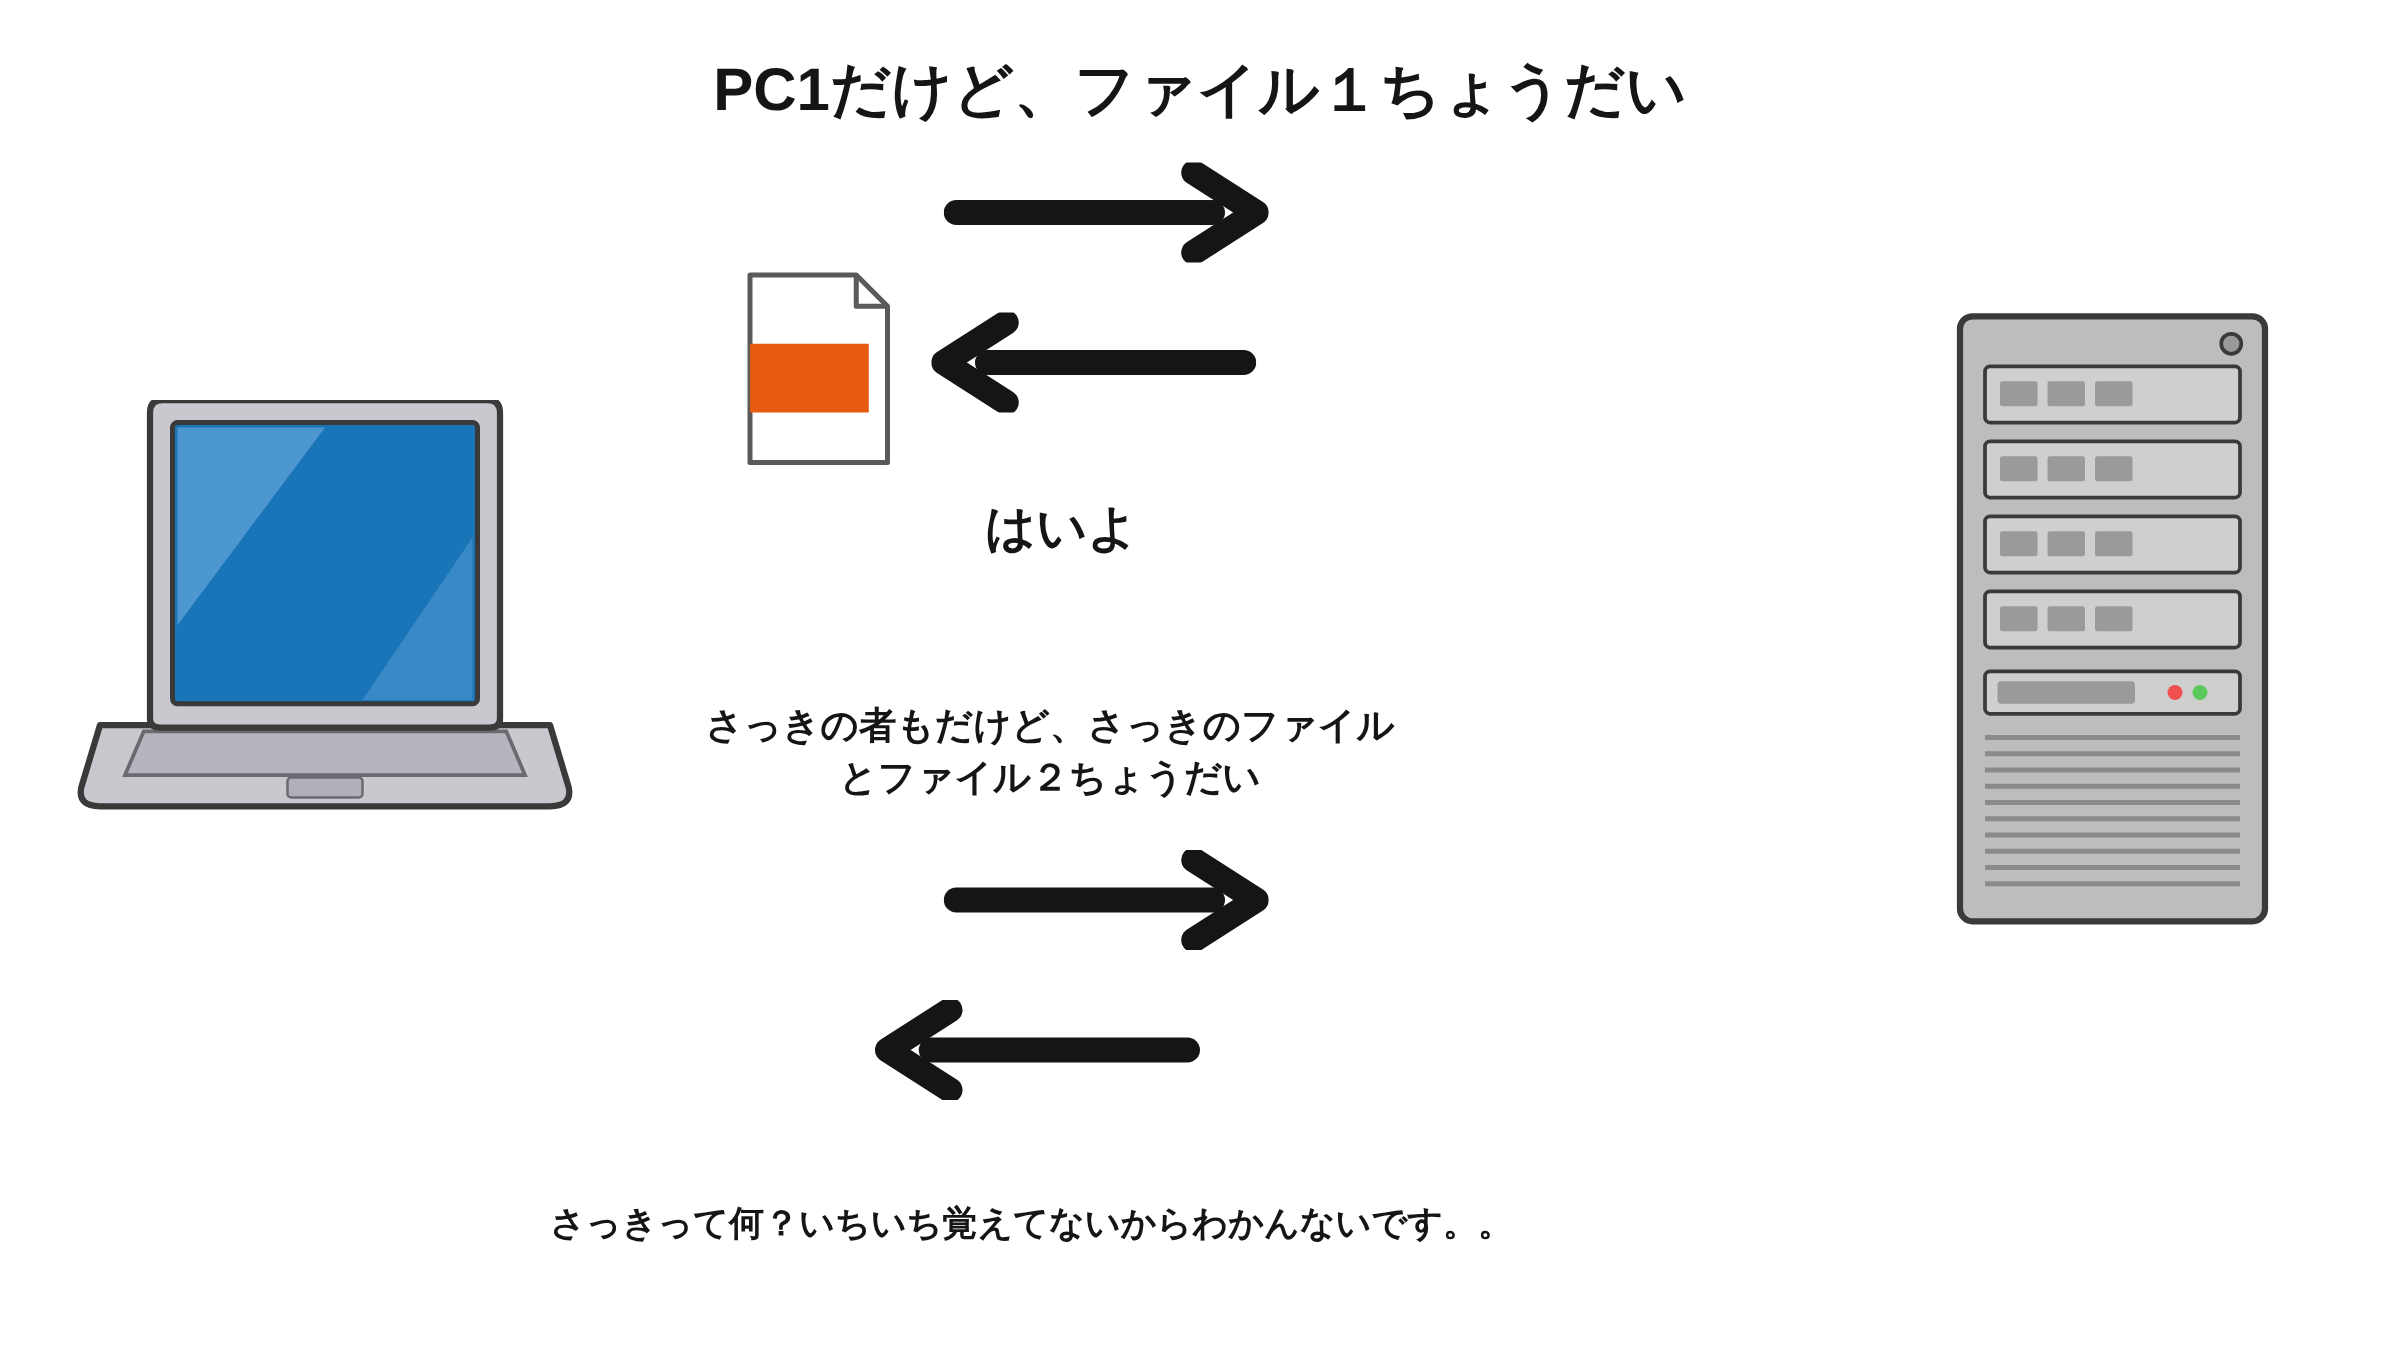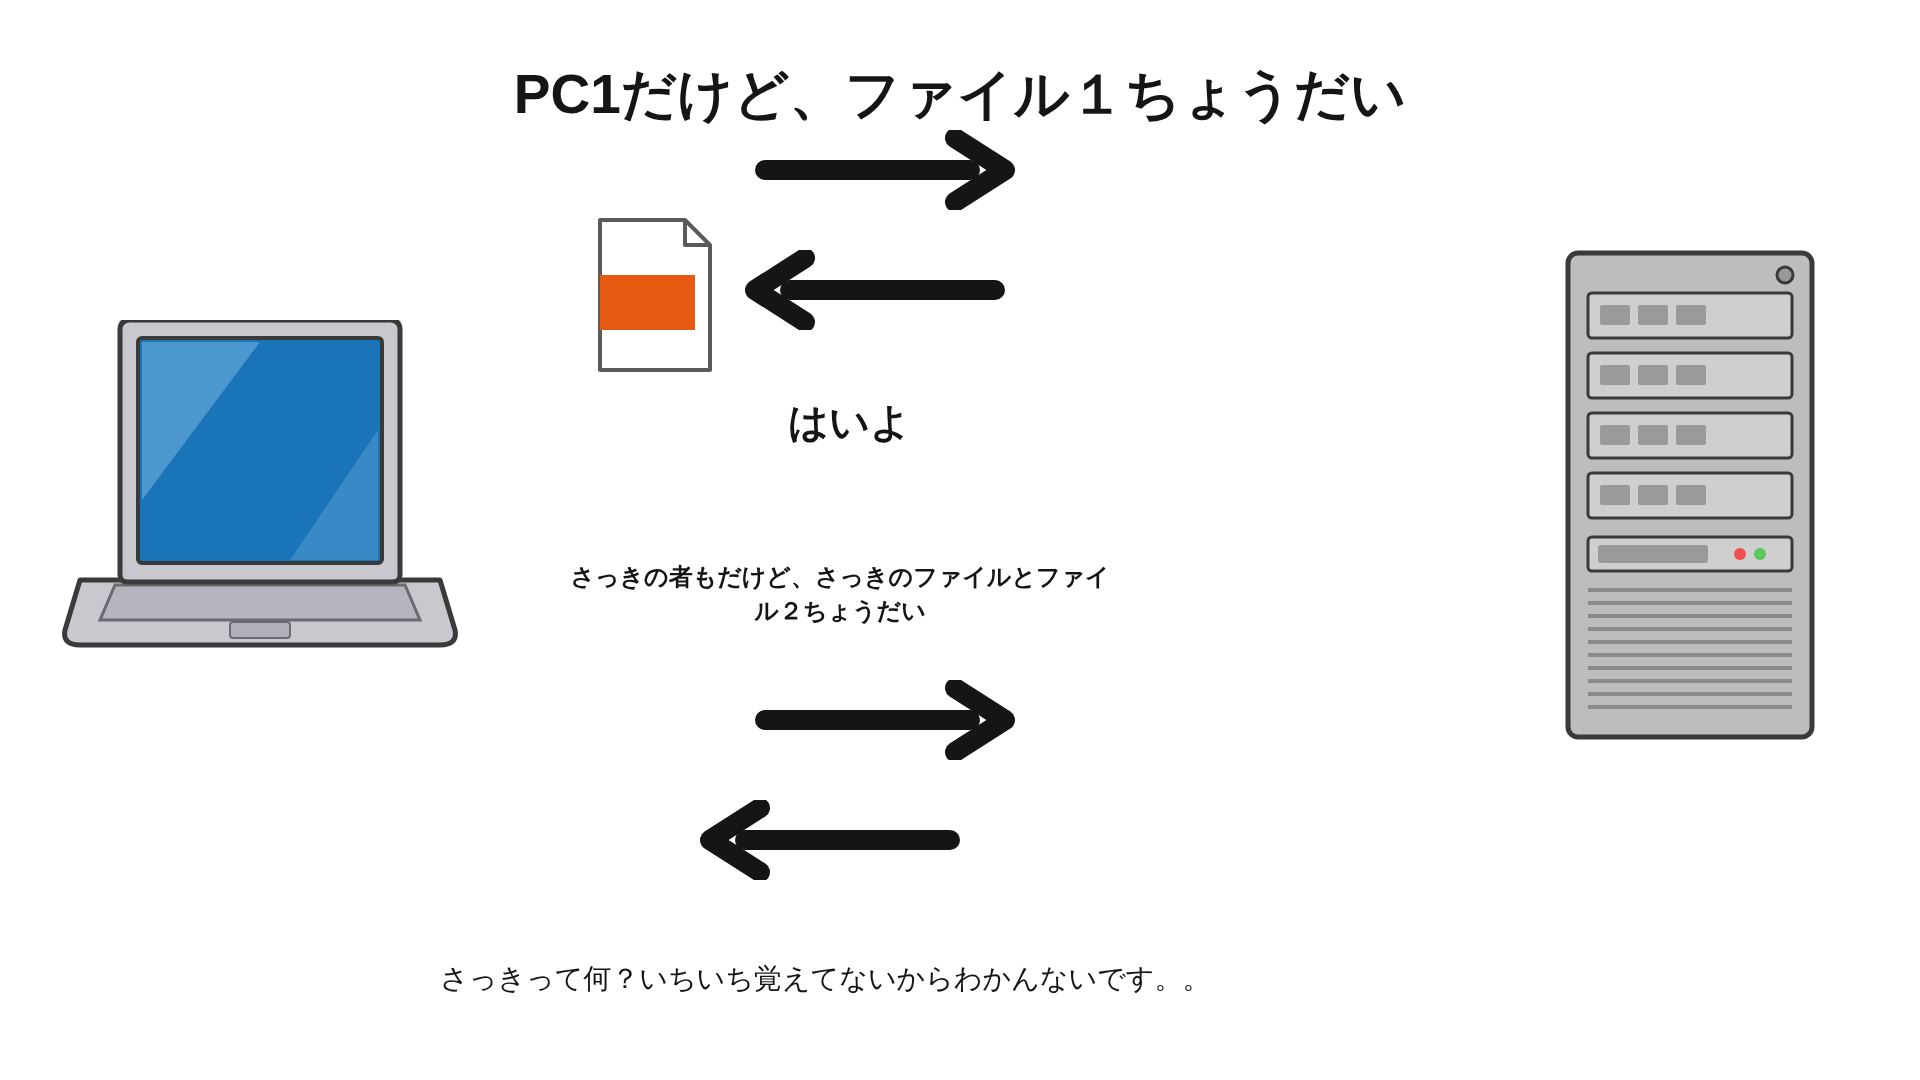--- a/index.html
+++ b/index.html
@@ -9,25 +9,24 @@
     background: #ffffff;
     font-family: "Hiragino Kaku Gothic ProN", "Meiryo", sans-serif;
     position: relative;
     overflow: hidden;
   }
   .title {
     position: absolute;
     top: 40px;
     left: 50%;
     transform: translateX(-50%);
-    font-size: 55px;
+    font-size: 48px;
     font-weight: 700;
     color: #151515;
     white-space: nowrap;
-    margin-top: 18px;
   }
   .laptop-wrap {
     position: absolute;
     left: 60px;
     top: 320px;
   }
   .server-wrap {
     position: absolute;
     right: 100px;
     top: 245px;
@@ -48,31 +47,31 @@
     font-weight: 600;
     color: #151515;
     margin-left: 28px;
   }
   .req2 {
     position: absolute;
     left: 560px;
     top: 560px;
     width: 560px;
     text-align: center;
-    font-size: 24px;
+    font-size: 30px;
     font-weight: 600;
     color: #151515;
     line-height: 1.4;
   }
   .reply2 {
     position: absolute;
     left: 440px;
     top: 960px;
     font-size: 28px;
-    font-weight: 400;
+    font-weight: 700;
     color: #151515;
     white-space: nowrap;
   }
 </style>
 </head>
 <body>
 
 <div class="title">PC1だけど、ファイル１ちょうだい</div>
 
 <div class="laptop-wrap">

